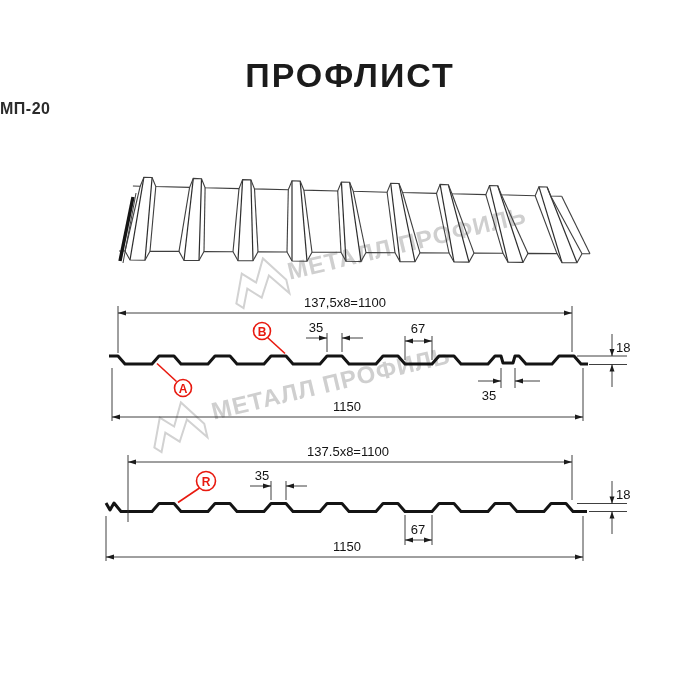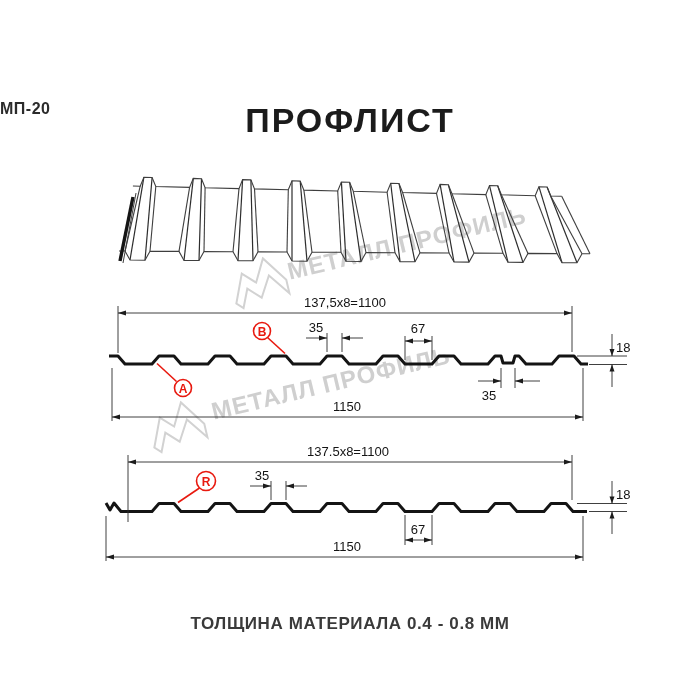--- a/index.html
+++ b/index.html
@@ -1,19 +1,19 @@
 <!DOCTYPE html>
 <html><head>
 <meta charset="utf-8">
 <style>
   html,body{margin:0;padding:0;background:#fff;}
   .canvas{position:relative;width:700px;height:700px;background:#ffffff;overflow:hidden;
           font-family:"Liberation Sans",sans-serif;}
   .title{position:absolute;left:0;top:56px;width:700px;text-align:center;
-         font-size:34px;font-weight:800;letter-spacing:2px;color:#1b1b1b;margin-top:45px;}
+         font-size:34px;font-weight:800;letter-spacing:2px;color:#1b1b1b;}
   .subtitle{position:absolute;left:0;top:100px;width:700px;text-align:left;
          font-size:16px;font-weight:700;letter-spacing:.5px;color:#2b2b2b;}
   .footer{position:absolute;left:0;top:614px;width:700px;text-align:center;
          font-size:17px;font-weight:600;letter-spacing:.6px;color:#3a3a3a;}
   .wm{position:absolute;color:#cfcfcf;font-weight:700;font-size:24px;letter-spacing:1px;
       white-space:nowrap;transform-origin:0 50%;transform:rotate(-13.5deg);}
   .wm1{left:288px;top:258px;}
   .wm2{left:212px;top:398px;}
   .wmlogo{position:absolute;transform:rotate(-13deg);}
   .wmlogo1{left:228px;top:258px;}
@@ -214,14 +214,13 @@
       </g>
 
       <g>
         <line class="red" x1="199.5" y1="488" x2="178" y2="502.5"></line>
         <circle class="red" cx="206" cy="481" r="9.5"></circle>
         <text class="redtxt" x="206" y="485.5" text-anchor="middle">R</text>
       </g>
     </g>
   </svg>
 
-  <div class="footer">ТОЛЩИНА МАТЕРИАЛА 0.4 - 0.8 ММ</div>
 </div>
 
 </body></html>

